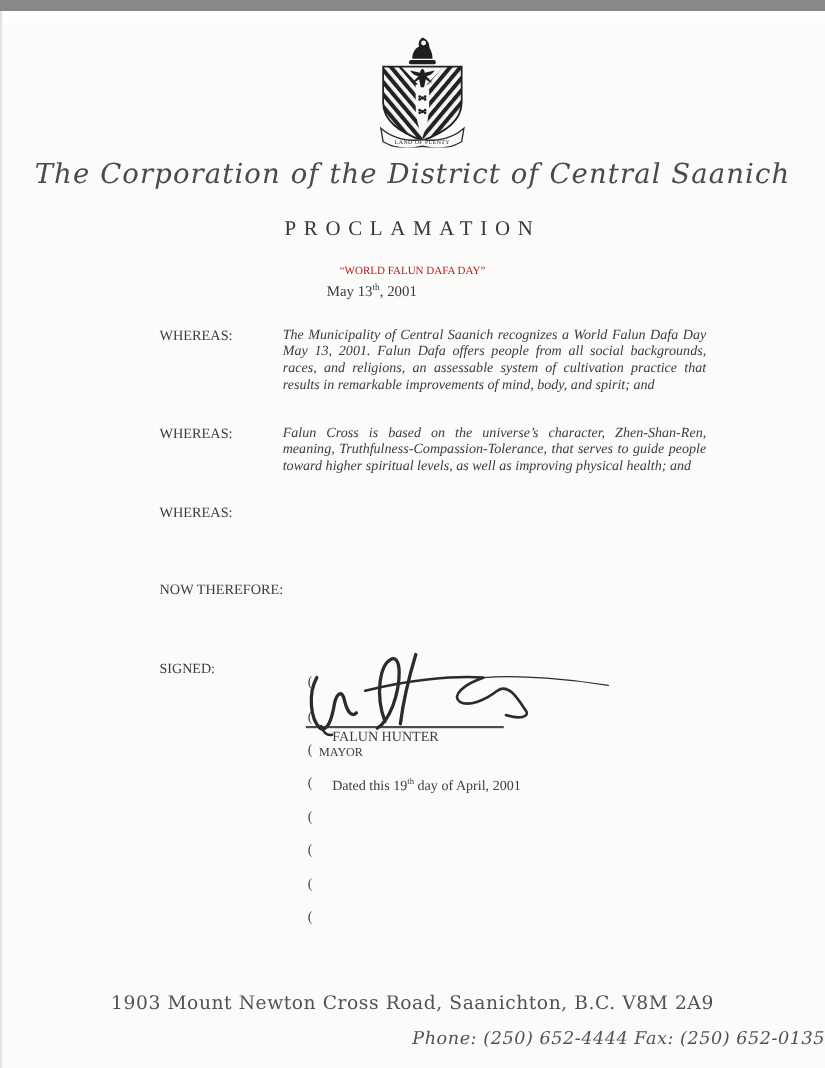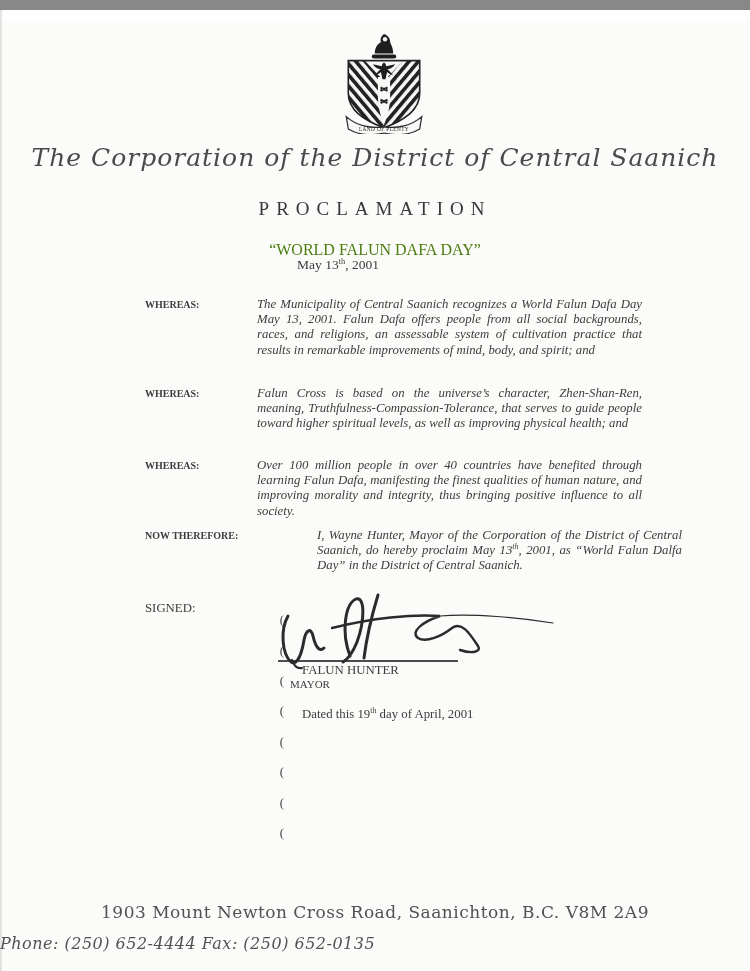--- a/index.html
+++ b/index.html
@@ -33,58 +33,58 @@
     position:absolute;left:0;top:188px;width:750px;
     text-align:center;
     font-size:19px;
     letter-spacing:7px;
     padding-left:0;
     box-sizing:border-box;
     color:#383838;
   }
   .subtitle{
     position:absolute;left:0;top:231px;width:750px;
-    text-align:center;font-size:16px;color:#4d7c0f;
+    text-align:center;font-size:10px;color:#b91c1c;
   }
   .subdate{
     position:absolute;left:0;top:247px;width:676px;
     text-align:center;font-size:13.5px;color:#3a3a3a;
   }
   sup.sp{font-size:0.62em;vertical-align:super;line-height:0;}
 
   .clause{position:absolute;left:145px;width:497px;display:flex;}
-  .clause .lbl{width:112px;flex:none;font-size:10px;line-height:15.2px;font-weight:bold;}
+  .clause .lbl{width:112px;flex:none;font-size:13px;line-height:15.2px;}
   .clause .txt{
     width:385px;flex:none;
     font-size:12.8px;line-height:15.2px;
     text-align:justify;
     font-style:italic;
   }
   .clause.therefore .lbl{width:132px;}
   .clause.therefore .txt{width:365px;}
-  .c1{top:287px;} .c2{top:376px;} .c3{top:448px;} .c4{top:518px;gap:40px;}
+  .c1{top:287px;} .c2{top:376px;} .c3{top:448px;} .c4{top:518px;}
 
   .signed-label{position:absolute;left:145px;top:591px;font-size:12.8px;}
   .paren-col{
     position:absolute;left:267px;top:588px;
     font-size:12.8px;line-height:15.2px;white-space:pre;color:#444;
   }
   .sig-line{position:absolute;left:278px;top:650px;width:180px;height:1.5px;background:#4c4c4c;}
   .sig-svg{position:absolute;left:272px;top:580px;width:285px;height:82px;}
   .sig-name{position:absolute;left:302px;top:653px;font-size:12.8px;}
   .sig-role{position:absolute;left:290px;top:668px;font-size:11px;}
   .sig-dated{position:absolute;left:302px;top:697px;font-size:12.8px;}
 
   .footer-address{
     position:absolute;left:0;top:892px;width:750px;text-align:center;
     font-family:"DejaVu Serif", serif;
     font-size:17px;color:#525252;letter-spacing:0.5px;
   }
   .footer-phone{
-    position:absolute;left:0;top:924px;width:750px;text-align:left;
+    position:absolute;left:0;top:924px;width:750px;text-align:right;
     font-family:"DejaVu Serif", serif;font-style:italic;
     font-size:16px;color:#525252;letter-spacing:0.5px;
   }
 </style>
 </head>
 <body>
 
 <div class="page">
 
   <div class="edge-top"></div>
@@ -153,26 +153,24 @@
     <div class="txt">The Municipality of Central Saanich recognizes a World Falun Dafa Day May 13, 2001.  Falun Dafa offers people from all social backgrounds, races, and religions, an assessable system of cultivation practice that results in remarkable improvements of mind, body, and spirit; and</div>
   </div>
 
   <div class="clause c2">
     <div class="lbl">WHEREAS:</div>
     <div class="txt">Falun Cross is based on the universe’s character, Zhen-Shan-Ren, meaning, Truthfulness-Compassion-Tolerance, that serves to guide people toward higher spiritual levels, as well as improving physical health; and</div>
   </div>
 
   <div class="clause c3">
     <div class="lbl">WHEREAS:</div>
-    <div class="txt">Over 100 million people in over 40 countries have benefited through learning Falun Dafa, manifesting the finest qualities of human nature, and improving morality and integrity, thus bringing positive influence to all society.</div>
   </div>
 
   <div class="clause therefore c4">
     <div class="lbl">NOW THEREFORE:</div>
-    <div class="txt"><span>I, Wayne Hunter, Mayor of the Corporation of the District of Central Saanich, do hereby proclaim May 13</span><sup class="sp">th</sup><span>, 2001, as “World Falun Dalfa Day” in the District of Central Saanich.</span></div>
   </div>
 
   <div class="signed-label">SIGNED:</div>
 
   <div class="paren-col">
     <span>(</span><br>
     <span>(</span><br>
     <span>(</span><br>
     <span>(</span><br>
     <span>(</span><br>

